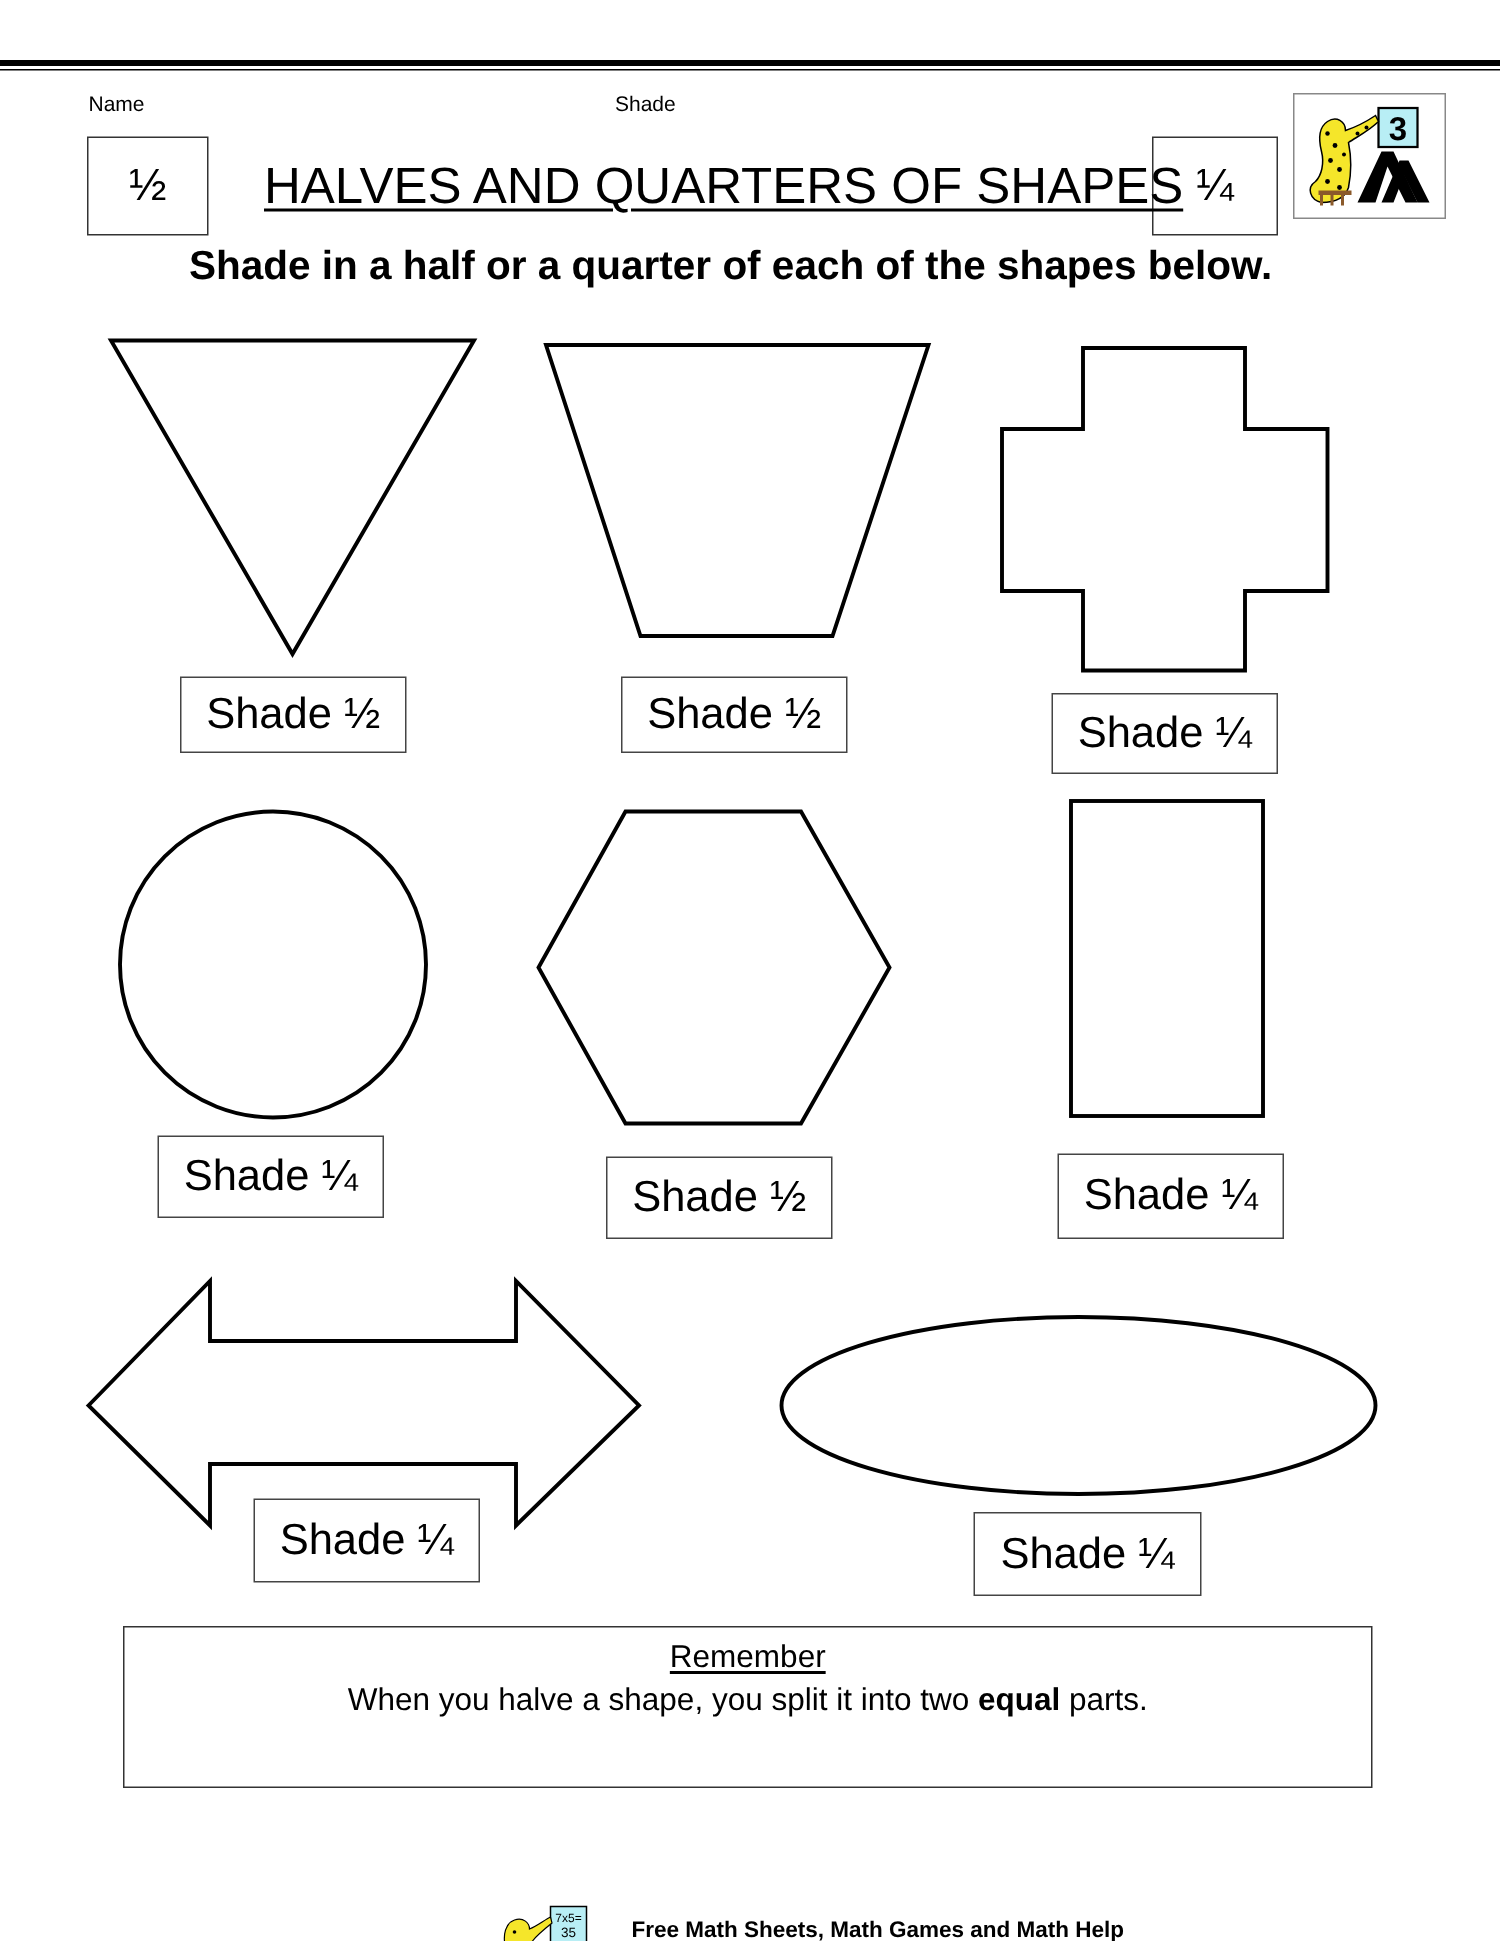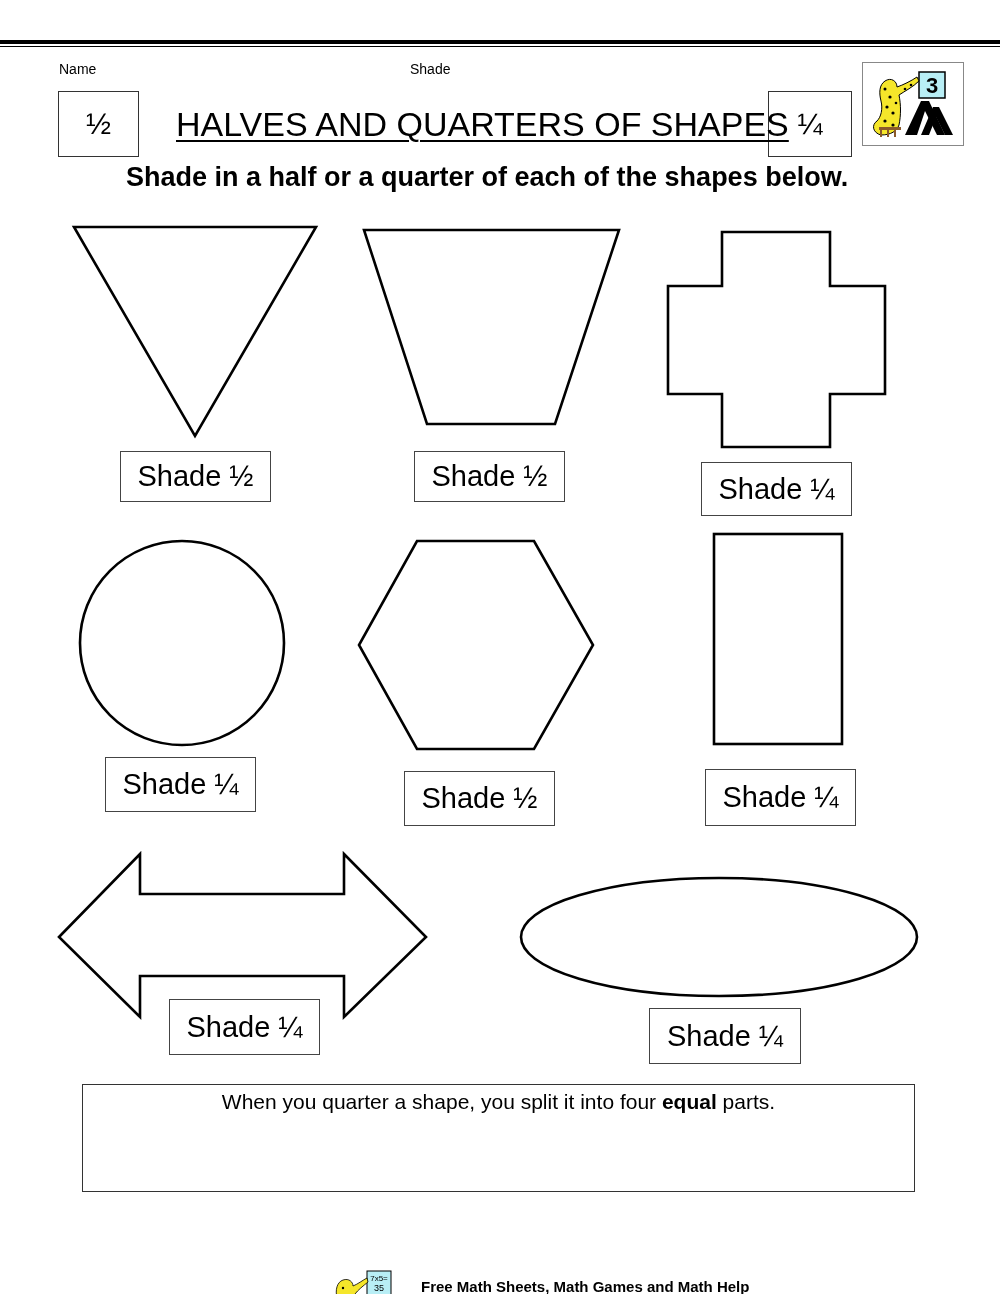--- a/index.html
+++ b/index.html
@@ -85,21 +85,22 @@
 <div class="abs shade-box" style="left:120px; top:451px; width:151px; height:51px;">Shade ½</div>
 <div class="abs shade-box" style="left:414px; top:451px; width:151px; height:51px;">Shade ½</div>
 <div class="abs shade-box" style="left:701px; top:462px; width:151px; height:54px;">Shade ¼</div>
 <div class="abs shade-box" style="left:105px; top:757px; width:151px; height:55px;">Shade ¼</div>
 <div class="abs shade-box" style="left:404px; top:771px; width:151px; height:55px;">Shade ½</div>
 <div class="abs shade-box" style="left:705px; top:769px; width:151px; height:57px;">Shade ¼</div>
 <div class="abs shade-box" style="left:169px; top:999px; width:151px; height:56px;">Shade ¼</div>
 <div class="abs shade-box" style="left:649px; top:1008px; width:152px; height:56px;">Shade ¼</div>
 
 <div class="abs remember-box" style="left:82px; top:1084px; width:833px; height:108px;">
-  <div class="remember-line"><span>When you quarter a shape, you split it into four </span><b>equal</b><span> parts.</span></div>
+  <div class="remember-title">Remember</div>
+  <div class="remember-line"><span>When you halve a shape, you split it into two </span><b>equal</b><span> parts.</span></div>
 </div>
 
 <div class="abs" style="left:325px; top:1268px; width:390px; height:70px;text-align:center;">
   <svg class="abs" style="left:0; top:0;" width="80" height="70" viewBox="0 0 80 70">
     <rect x="42" y="3" width="24" height="24" fill="#b8eef5" stroke="#000" stroke-width="1"></rect>
     <text x="54" y="13" text-anchor="middle" font-size="8" font-family="Liberation Sans, sans-serif">7x5=</text>
     <text x="54" y="23" text-anchor="middle" font-size="9" font-family="Liberation Sans, sans-serif">35</text>
     <path d="M14,64 C6,62 6,54 10,50 C14,46 14,38 12,30 C10,22 12,14 18,12 C24,10 28,14 28,18 C33,16 38,12 42,10 L43,14 C38,18 33,22 30,26 C32,36 32,46 30,56 C28,62 22,64 14,64 Z" fill="#f5e62a" stroke="#000" stroke-width="0.8"></path>
     <circle cx="18" cy="20" r="1.2" fill="#000"></circle>
       <circle cx="22" cy="28" r="1.2" fill="#000"></circle>

